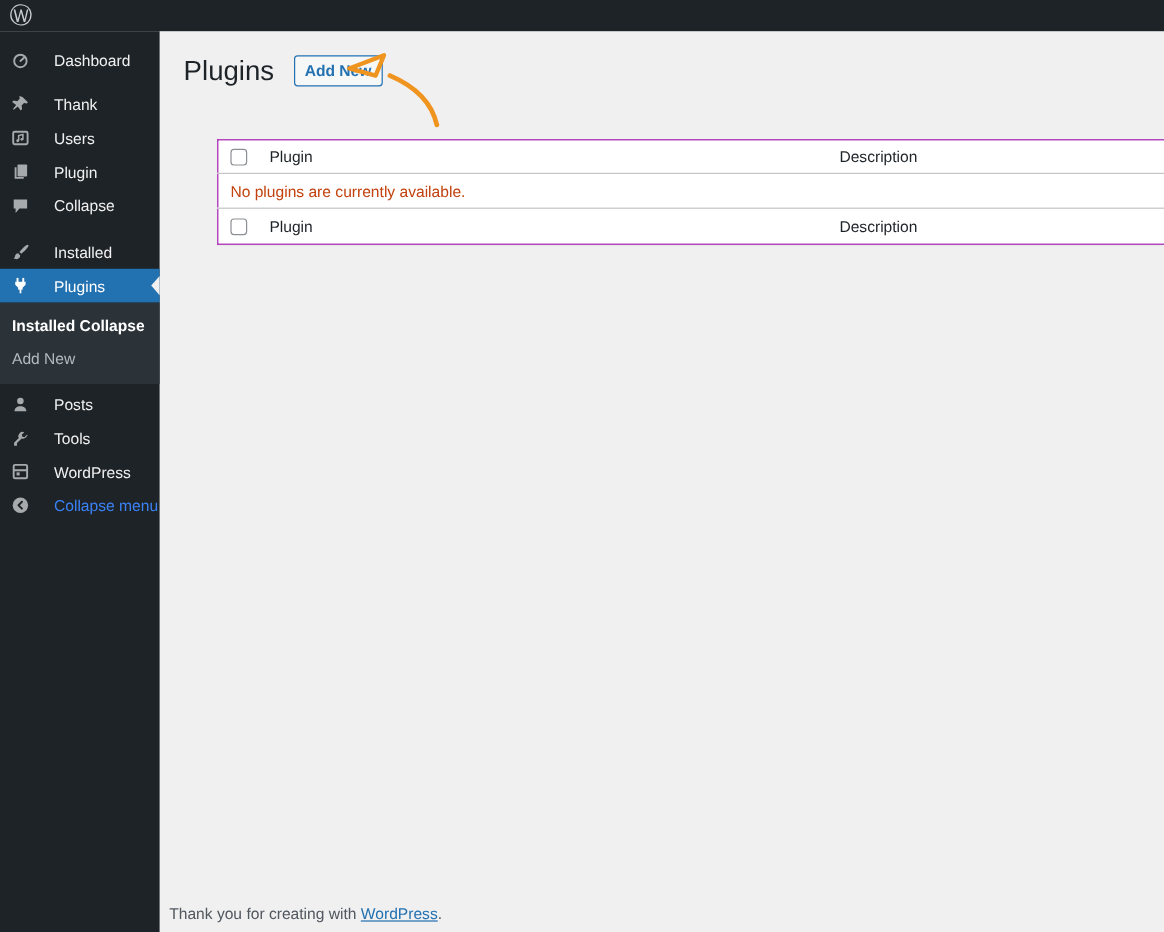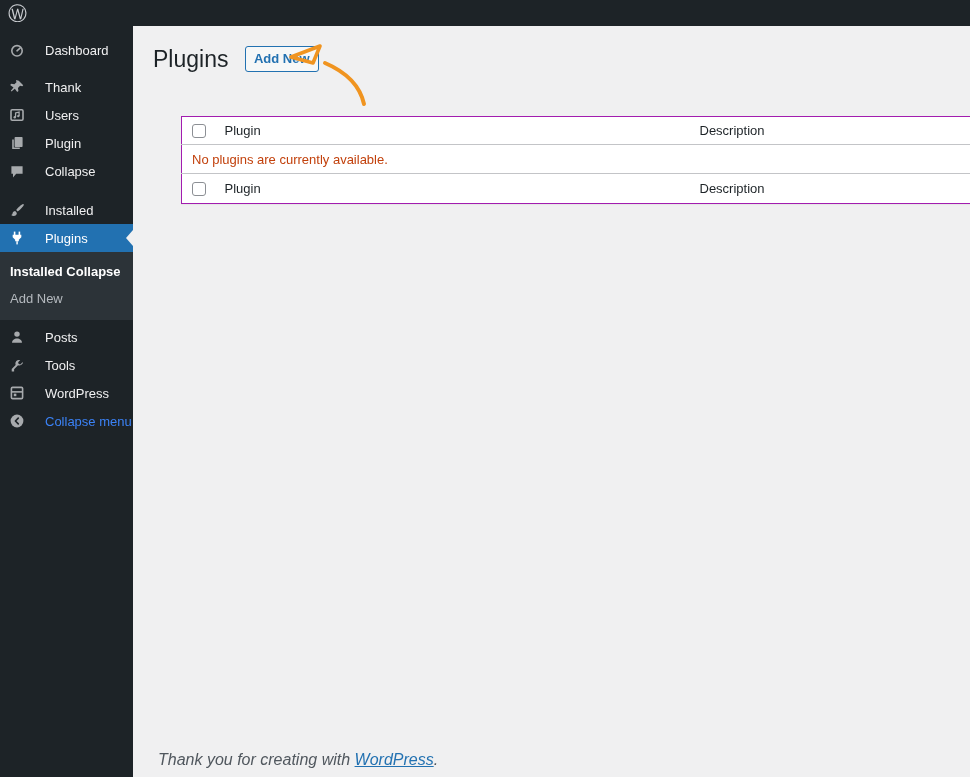--- a/index.html
+++ b/index.html
@@ -68,22 +68,22 @@
   .plugins-table tfoot th { height:30px; border-top:1px solid #c3c4c7; }
   .plugins-table tbody td { height:29px; color:#c2410c; }
   .col-check { width:33px; }
   .col-plugin { width:475px; }
   .cb {
     -webkit-appearance:none; appearance:none; width:14px; height:14px; margin:0;
     border:1px solid #8c8f94; border-radius:3px; background:#fff; cursor:pointer; vertical-align:middle;
   }
 
   .footer-thanks {
-    position:absolute; left:25px; bottom:8px;
-    font-size:16px; font-style:italic; color:#50575e; margin:0;
+    position:absolute; left:8px; bottom:8px;
+    font-size:13px; color:#50575e; margin:0;
   }
   .footer-thanks a { color:#2271b1; text-decoration:underline; cursor:pointer; }
 </style>
 </head>
 <body>
 
 <div class="screen">
 
   <div class="admin-bar">
     <span class="wp-logo">Ⓦ</span>

